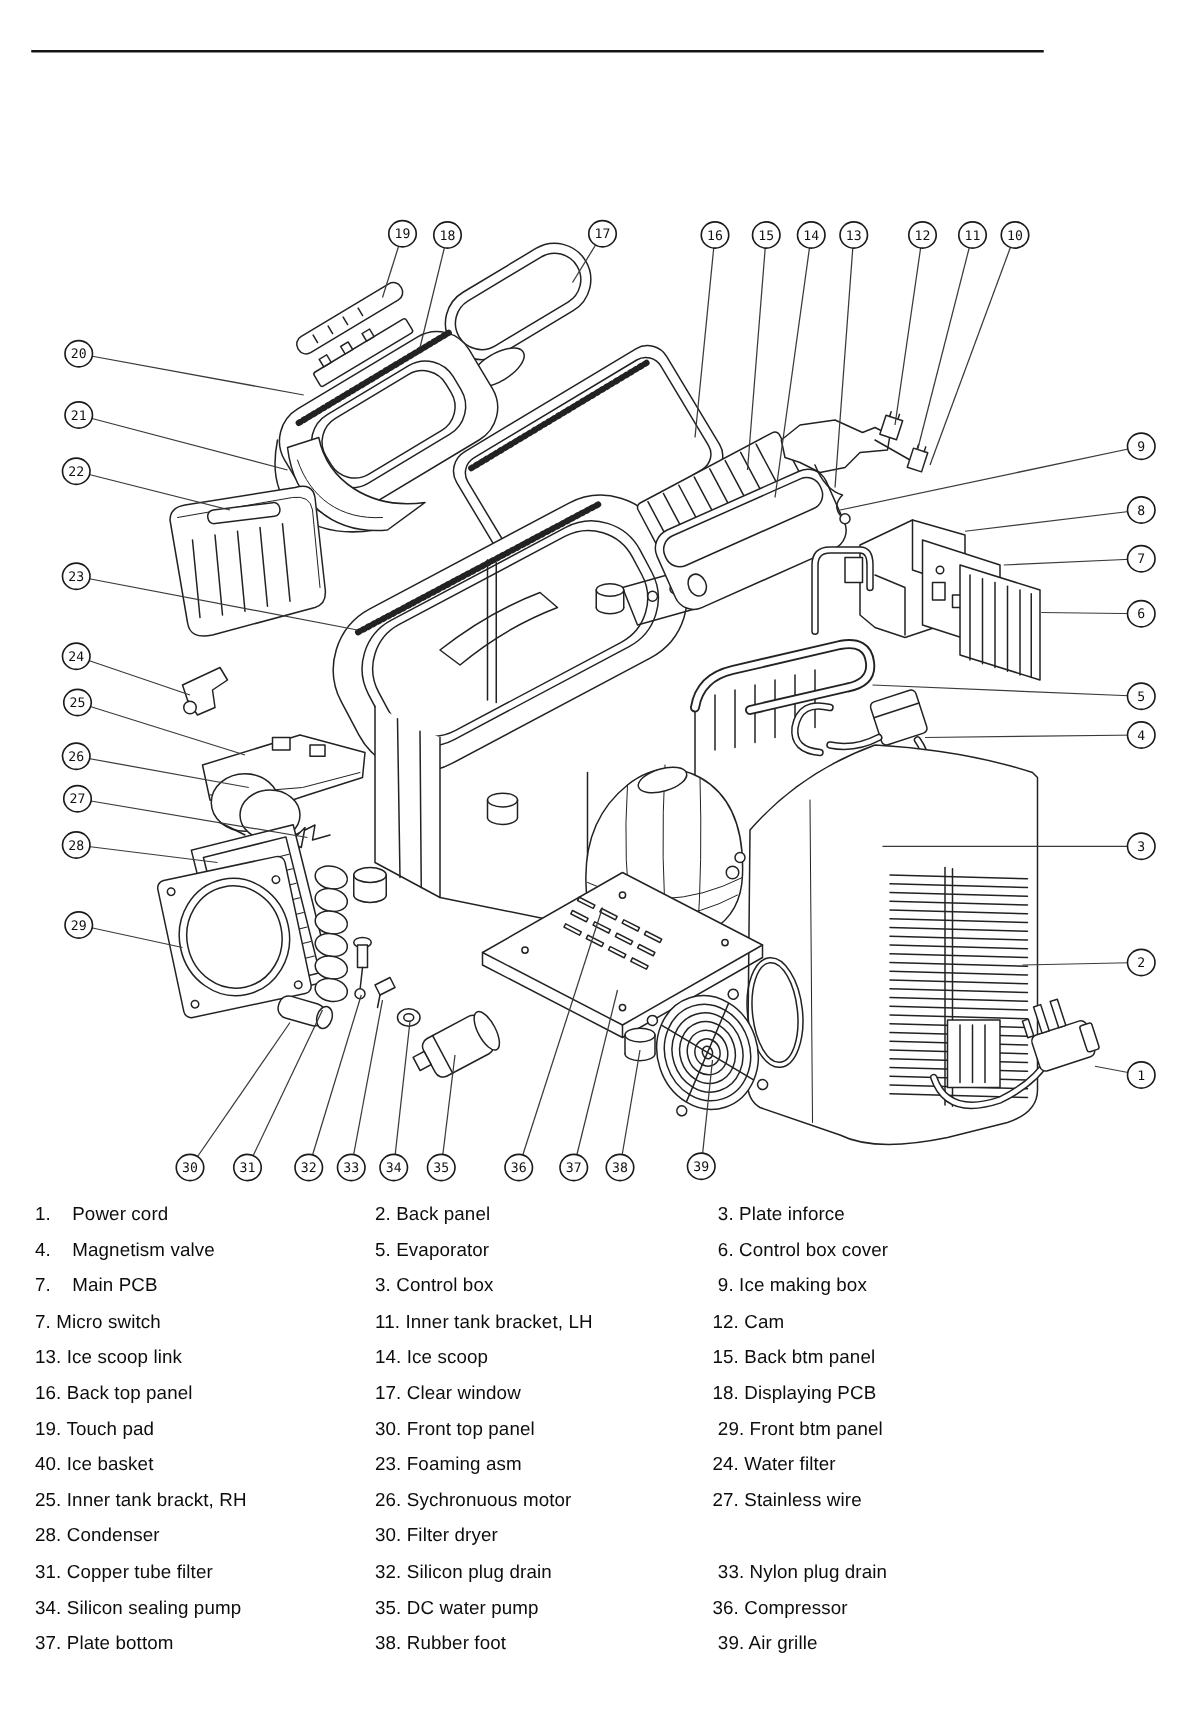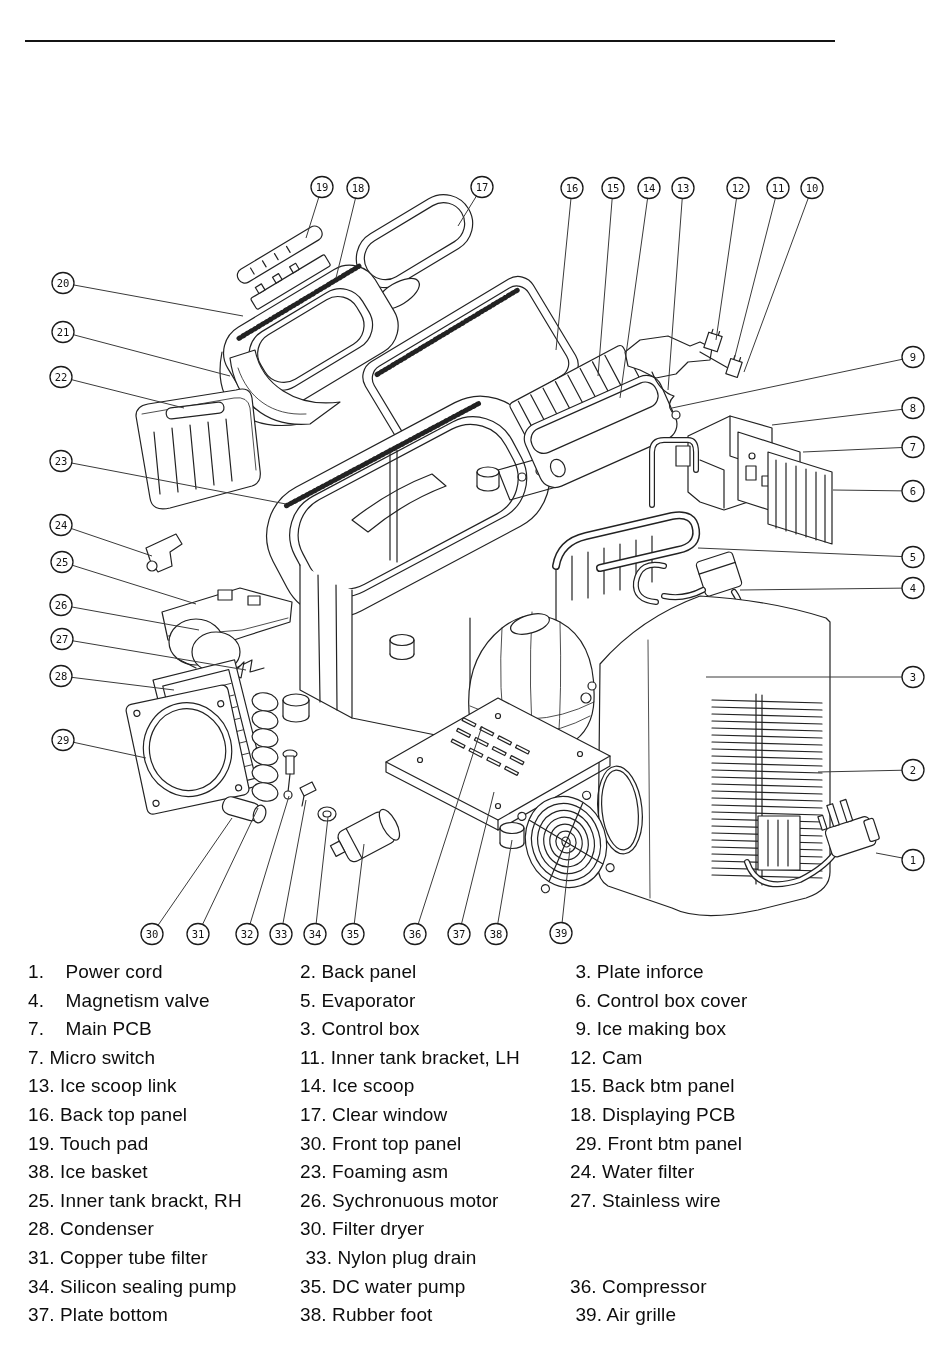--- a/index.html
+++ b/index.html
@@ -19,21 +19,21 @@
   .art .tube2-in{stroke:#fff;stroke-width:3.6;}
   .art .hatch{stroke-width:5;stroke-dasharray:1.5 3;}
   .leader{stroke:#3a3a3a;stroke-width:1;}
   .balloon{fill:#ffffff;stroke:#1a1a1a;stroke-width:1.3;}
   .balloon-num{
     font-family:"DejaVu Sans Mono", monospace;font-size:10.5px;fill:#111;
     text-anchor:middle;stroke:none;
   }
   .parts-list{
     position:absolute;left:28px;top:958px;width:900px;
-    font-size:19px;line-height:28.6px;letter-spacing:0.1px;color:#0d0d0d;
+    font-size:15px;line-height:28.6px;letter-spacing:0.1px;color:#0d0d0d;
   }
   .plist-row{display:grid;grid-template-columns:272px 270px auto;}
   .plist-cell{white-space:pre;}
 </style>
 </head>
 <body>
 
 <div class="top-rule"></div>
 
 <div class="diagram-wrap">
@@ -654,35 +654,36 @@
       <span class="plist-cell">16. Back top panel</span>
       <span class="plist-cell">17. Clear window</span>
       <span class="plist-cell">18. Displaying PCB</span>
     </div>
     <div class="plist-row">
       <span class="plist-cell">19. Touch pad</span>
       <span class="plist-cell">30. Front top panel</span>
       <span class="plist-cell"> 29. Front btm panel</span>
     </div>
     <div class="plist-row">
-      <span class="plist-cell">38. Ice basket</span>
+      <span class="plist-cell">40. Ice basket</span>
       <span class="plist-cell">23. Foaming asm</span>
       <span class="plist-cell">24. Water filter</span>
     </div>
     <div class="plist-row">
       <span class="plist-cell">25. Inner tank brackt, RH</span>
       <span class="plist-cell">26. Sychronuous motor</span>
       <span class="plist-cell">27. Stainless wire</span>
     </div>
     <div class="plist-row">
       <span class="plist-cell">28. Condenser</span>
       <span class="plist-cell">30. Filter dryer</span>
     </div>
     <div class="plist-row">
       <span class="plist-cell">31. Copper tube filter</span>
+      <span class="plist-cell">32. Silicon plug drain</span>
       <span class="plist-cell"> 33. Nylon plug drain</span>
     </div>
     <div class="plist-row">
       <span class="plist-cell">34. Silicon sealing pump</span>
       <span class="plist-cell">35. DC water pump</span>
       <span class="plist-cell">36. Compressor</span>
     </div>
     <div class="plist-row">
       <span class="plist-cell">37. Plate bottom</span>
       <span class="plist-cell">38. Rubber foot</span>

